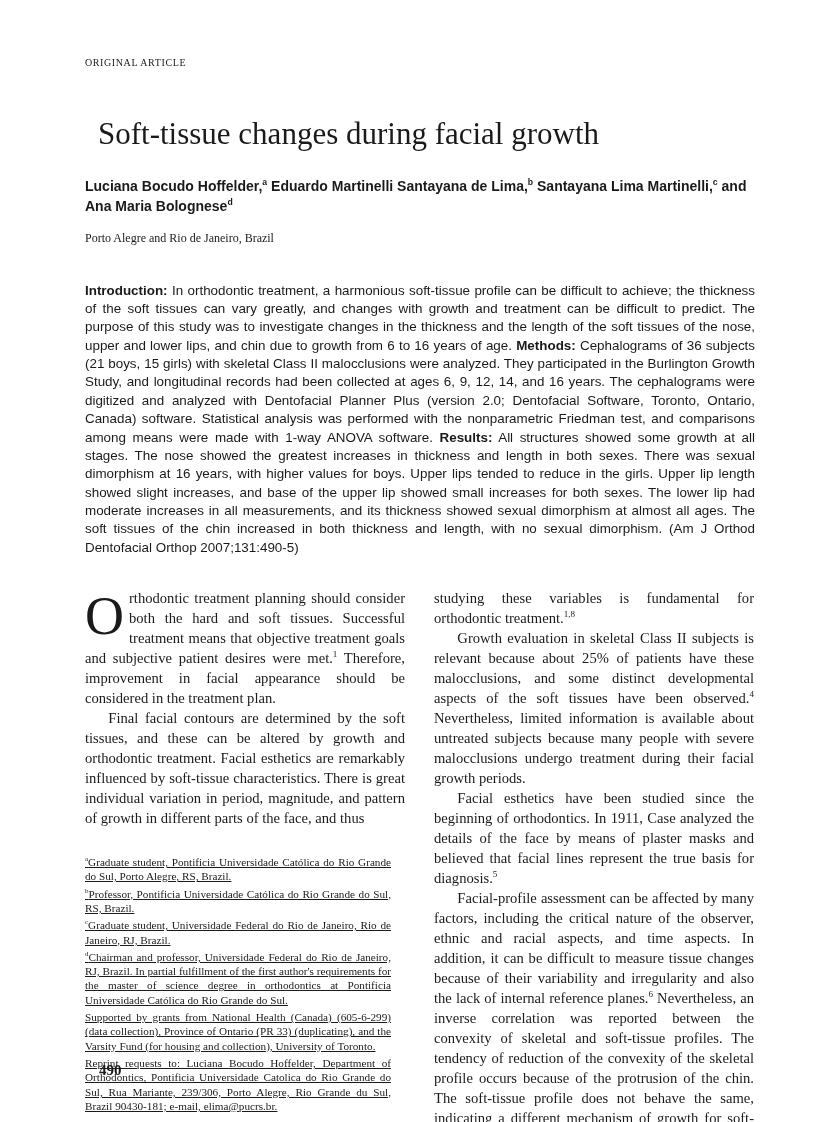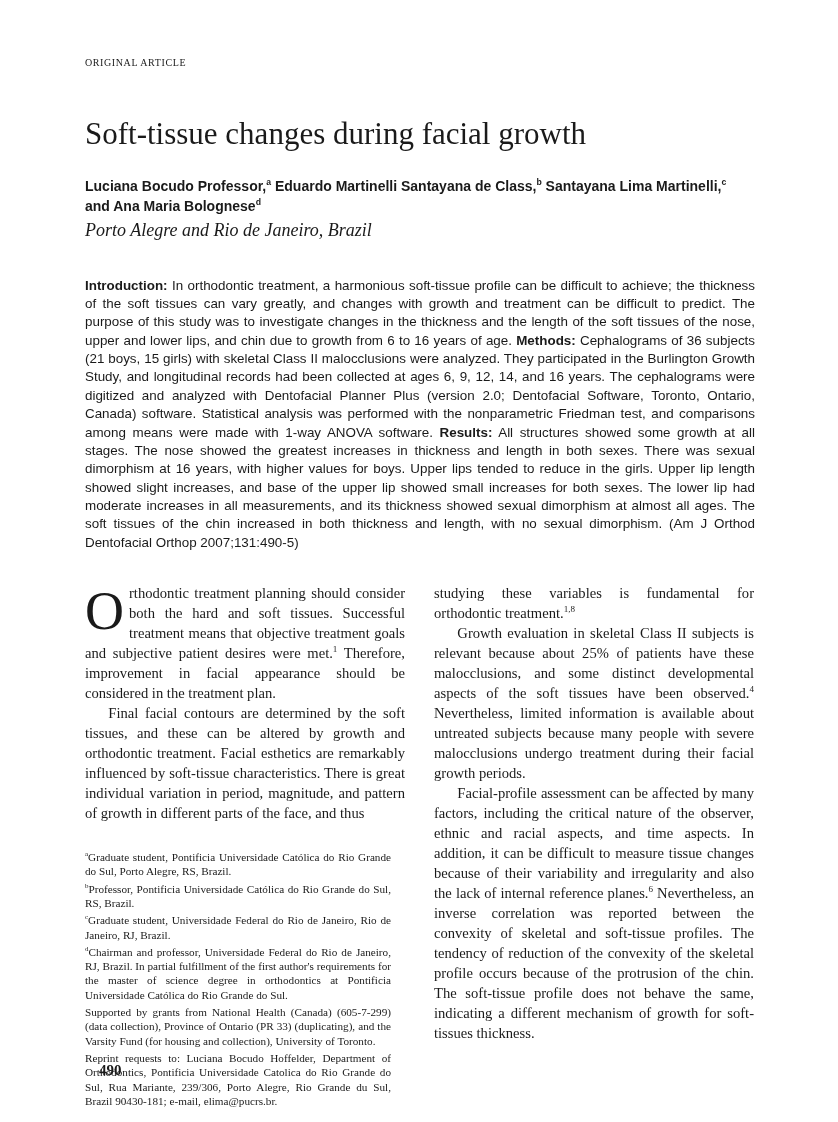--- a/index.html
+++ b/index.html
@@ -12,38 +12,37 @@
     overflow: hidden;
   }
   .page { padding: 57px 83px 0 85px; }
 
   .kicker {
     font-size: 10px;
     letter-spacing: 0.6px;
     font-family: "Liberation Serif", serif;
   }
   .title {
-    margin: 46px 0 0 0;
+    margin: 46px 0 0 13px;
     font-weight: normal;
     font-size: 31px;
     line-height: 1.32;
     font-family: "Liberation Serif", serif;
   }
   .authors {
     margin-top: 22px;
     font-family: "Liberation Sans", sans-serif;
     font-weight: bold;
     font-size: 14px;
     line-height: 1.42;
   }
   .authors sup { font-size: 0.62em; }
   .affiliation {
-    margin-top: 3px;
-    font-style: italic;
-    font-size: 18px;
+    margin-top: 14px;
+    font-size: 12px;
   }
   .abstract {
     margin: 36px 0 0 0;
     font-family: "Liberation Sans", sans-serif;
     font-size: 13.4px;
     line-height: 1.37;
     text-align: justify;
   }
   .abstract b { font-family: "Liberation Sans", sans-serif; }
 
@@ -71,69 +70,70 @@
     padding: 3px 5px 0 0;
     font-family: "Liberation Serif", serif;
   }
 
   .footnotes {
     margin-top: 26px;
     font-size: 11.2px;
     line-height: 1.28;
     text-align: justify;
   }
-  .footnote { margin: 0 14px 3px 0; }
+  .footnote { margin: 0 14px 3px 0; text-decoration: underline; }
 
   .pageno {
     position: absolute;
     left: 99px;
     top: 1062px;
     font-weight: bold;
     font-size: 15px;
   }
 </style>
 </head>
 <body>
 
 <div class="page">
 
   <div class="kicker">ORIGINAL ARTICLE</div>
 
   <h1 class="title"><span>Soft-tissue changes during facial growth</span><br></h1>
 
   <div class="authors">
-    <span><span>Luciana Bocudo Professor,</span><sup>a</sup></span>
-    <span><span>Eduardo Martinelli Santayana de Class,</span><sup>b</sup></span>
+    <span><span>Luciana Bocudo Hoffelder,</span><sup>a</sup></span>
+    <span><span>Eduardo Martinelli Santayana de Lima,</span><sup>b</sup></span>
     <span><span>Santayana Lima Martinelli,</span><sup>c</sup></span>
     <span><span>and Ana Maria Bolognese</span><sup>d</sup></span>
   </div>
 
   <div class="affiliation">Porto Alegre and Rio de Janeiro, Brazil</div>
 
   <p class="abstract"><b>Introduction:</b><span> In orthodontic treatment, a harmonious soft-tissue profile can be difficult to achieve; the thickness of the soft tissues can vary greatly, and changes with growth and treatment can be difficult to predict. The purpose of this study was to investigate changes in the thickness and the length of the soft tissues of the nose, upper and lower lips, and chin due to growth from 6 to 16 years of age. </span><b>Methods:</b><span> Cephalograms of 36 subjects (21 boys, 15 girls) with skeletal Class II malocclusions were analyzed. They participated in the Burlington Growth Study, and longitudinal records had been collected at ages 6, 9, 12, 14, and 16 years. The cephalograms were digitized and analyzed with Dentofacial Planner Plus (version 2.0; Dentofacial Software, Toronto, Ontario, Canada) software. Statistical analysis was performed with the nonparametric Friedman test, and comparisons among means were made with 1-way ANOVA software. </span><b>Results:</b><span> All structures showed some growth at all stages. The nose showed the greatest increases in thickness and length in both sexes. There was sexual dimorphism at 16 years, with higher values for boys. Upper lips tended to reduce in the girls. Upper lip length showed slight increases, and base of the upper lip showed small increases for both sexes. The lower lip had moderate increases in all measurements, and its thickness showed sexual dimorphism at almost all ages. The soft tissues of the chin increased in both thickness and length, with no sexual dimorphism. </span><span>(Am J Orthod Dentofacial Orthop 2007;131:490-5)</span></p>
 
   <div class="columns">
     <div class="col">
       <div>
           <p class="body-para noindent"><span class="dropcap">O</span>rthodontic treatment planning should consider both the hard and soft tissues. Successful treatment means that objective treatment goals and subjective patient desires were met.<sup>1</sup> Therefore, improvement in facial appearance should be considered in the treatment plan.</p>
           <p class="body-para indent">Final facial contours are determined by the soft tissues, and these can be altered by growth and orthodontic treatment. Facial esthetics are remarkably influenced by soft-tissue characteristics. There is great individual variation in period, magnitude, and pattern of growth in different parts of the face, and thus</p>
         </div>
       <div class="footnotes">
           <p class="footnote"><sup>a</sup>Graduate student, Pontificia Universidade Católica do Rio Grande do Sul, Porto Alegre, RS, Brazil.</p>
           <p class="footnote"><sup>b</sup>Professor, Pontificia Universidade Católica do Rio Grande do Sul, RS, Brazil.</p>
           <p class="footnote"><sup>c</sup>Graduate student, Universidade Federal do Rio de Janeiro, Rio de Janeiro, RJ, Brazil.</p>
           <p class="footnote"><sup>d</sup>Chairman and professor, Universidade Federal do Rio de Janeiro, RJ, Brazil. In partial fulfillment of the first author's requirements for the master of science degree in orthodontics at Pontificia Universidade Católica do Rio Grande do Sul.</p>
-          <p class="footnote">Supported by grants from National Health (Canada) (605-7-299) (data collection), Province of Ontario (PR 33) (duplicating), and the Varsity Fund (for housing and collection), University of Toronto.</p>
+          <p class="footnote">Supported by grants from National Health (Canada) (605-6-299) (data collection), Province of Ontario (PR 33) (duplicating), and the Varsity Fund (for housing and collection), University of Toronto.</p>
           <p class="footnote">Reprint requests to: Luciana Bocudo Hoffelder, Department of Orthodontics, Pontificia Universidade Catolica do Rio Grande do Sul, Rua Mariante, 239/306, Porto Alegre, Rio Grande du Sul, Brazil 90430-181; e-mail, elima@pucrs.br.</p>
         </div>
     </div>
     <div class="col">
       <div>
           <p class="body-para noindent">studying these variables is fundamental for orthodontic treatment.<sup>1,8</sup></p>
           <p class="body-para indent">Growth evaluation in skeletal Class II subjects is relevant because about 25% of patients have these malocclusions, and some distinct developmental aspects of the soft tissues have been observed.<sup>4</sup> Nevertheless, limited information is available about untreated subjects because many people with severe malocclusions undergo treatment during their facial growth periods.</p>
+          <p class="body-para indent">Facial esthetics have been studied since the beginning of orthodontics. In 1911, Case analyzed the details of the face by means of plaster masks and believed that facial lines represent the true basis for diagnosis.<sup>5</sup></p>
           <p class="body-para indent">Facial-profile assessment can be affected by many factors, including the critical nature of the observer, ethnic and racial aspects, and time aspects. In addition, it can be difficult to measure tissue changes because of their variability and irregularity and also the lack of internal reference planes.<sup>6</sup> Nevertheless, an inverse correlation was reported between the convexity of skeletal and soft-tissue profiles. The tendency of reduction of the convexity of the skeletal profile occurs because of the protrusion of the chin. The soft-tissue profile does not behave the same, indicating a different mechanism of growth for soft-tissues thickness.</p>
         </div>
     </div>
   </div>
 
   <div class="pageno">490</div>
 
 </div>
 
 </body></html>

